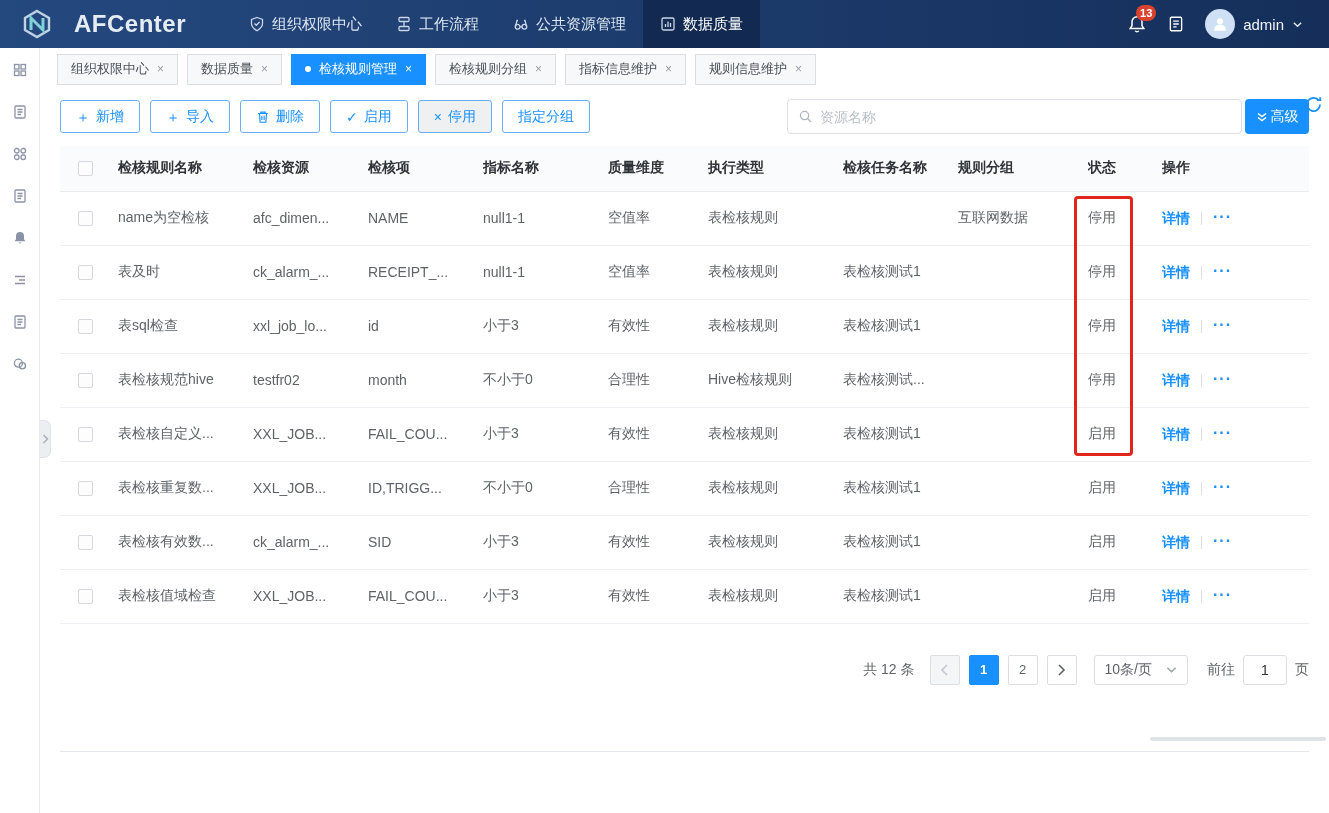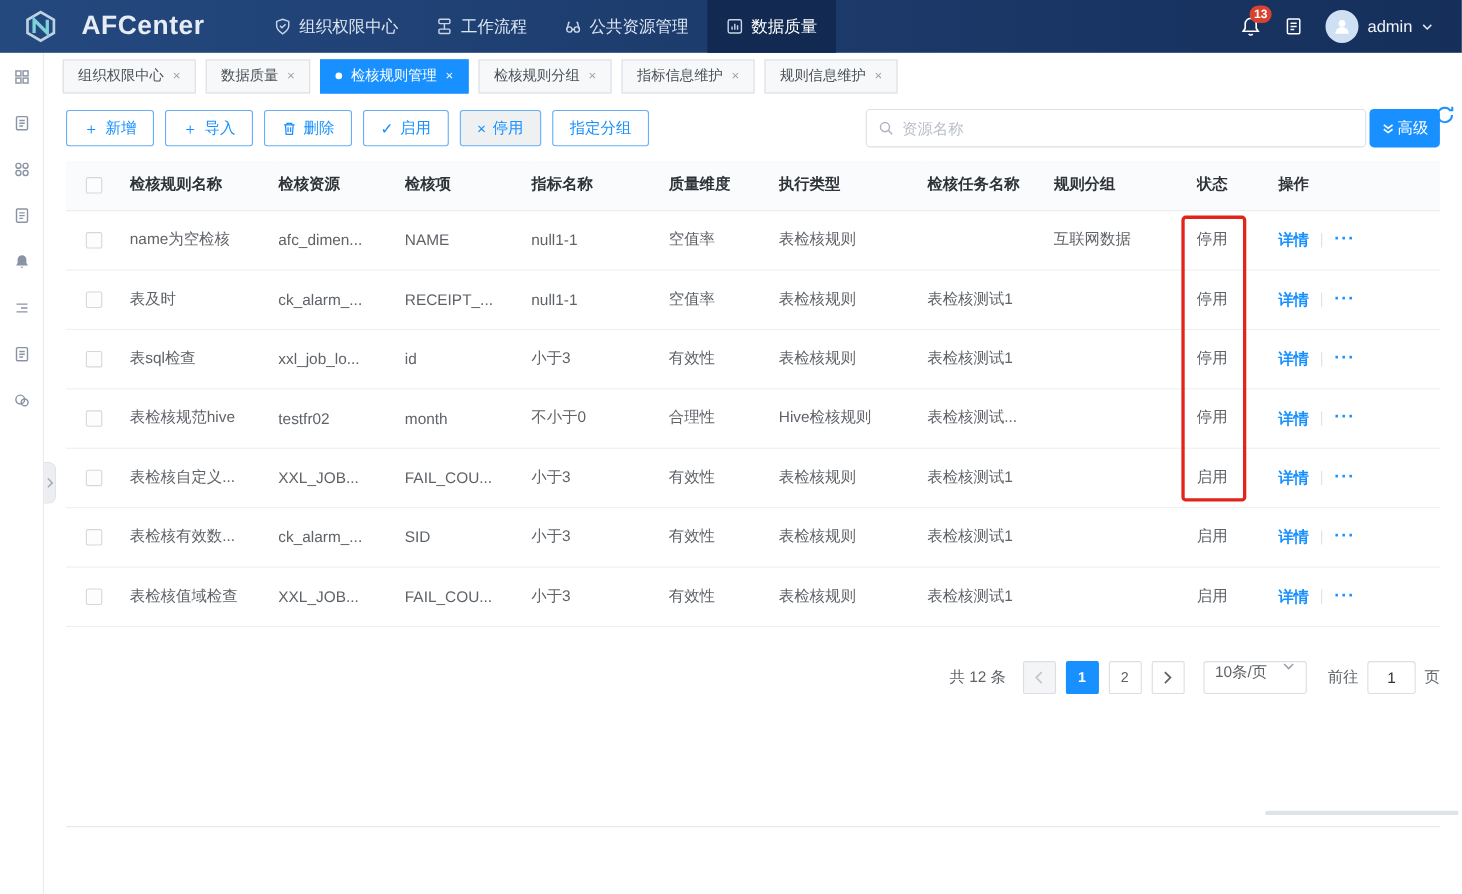--- a/index.html
+++ b/index.html
@@ -116,21 +116,21 @@
   .pagination { display:flex; align-items:center; justify-content:flex-end; margin-top:31px; gap:9px; font-size:14px; color:#5f6368; }
   .pg-total { margin-right:6px; }
   .pg-btn {
     min-width:30px; height:30px; border:1px solid #dcdee2; background:#fff; border-radius:2px;
     display:inline-flex; align-items:center; justify-content:center; font-size:13px; color:#5f6368; cursor:pointer;
   }
   .pg-btn.disabled { background:#f4f5f7; color:#c3c7cf; cursor:default; }
   .pg-btn.active { background:#1890ff; border-color:#1890ff; color:#fff; font-weight:700; }
   .pg-size {
     height:30px; border:1px solid #dcdee2; border-radius:3px; background:#fff; padding:0 10px;
-    display:inline-flex; gap:14px; cursor:pointer; margin-left:8px;
+    display:inline-flex; align-items:center; gap:14px; cursor:pointer; margin-left:8px;
   }
   .pg-size .caret { color:#9aa0a8; font-size:10px; }
   .goto { display:flex; align-items:center; gap:8px; margin-left:10px; }
   .goto-input {
     width:44px; height:30px; border:1px solid #dcdee2; border-radius:3px; text-align:center;
     font-size:14px; color:#333; font-family:inherit; outline:none;
   }
 </style>
 </head>
 <body>
@@ -446,20 +446,33 @@
             <td>小于3</td>
             <td>有效性</td>
             <td>表检核规则</td>
             <td>表检核测试1</td>
             <td></td>
             <td>启用</td>
             <td><span class="detail-link">详情</span><span class="op-divider"></span><span class="more-dots">···</span></td>
           </tr>
           <tr>
             <td class="cb-col"><span class="cb"></span></td>
+            <td>表检核重复数...</td>
+            <td>XXL_JOB...</td>
+            <td>ID,TRIGG...</td>
+            <td>不小于0</td>
+            <td>合理性</td>
+            <td>表检核规则</td>
+            <td>表检核测试1</td>
+            <td></td>
+            <td>启用</td>
+            <td><span class="detail-link">详情</span><span class="op-divider"></span><span class="more-dots">···</span></td>
+          </tr>
+          <tr>
+            <td class="cb-col"><span class="cb"></span></td>
             <td>表检核有效数...</td>
             <td>ck_alarm_...</td>
             <td>SID</td>
             <td>小于3</td>
             <td>有效性</td>
             <td>表检核规则</td>
             <td>表检核测试1</td>
             <td></td>
             <td>启用</td>
             <td><span class="detail-link">详情</span><span class="op-divider"></span><span class="more-dots">···</span></td>

